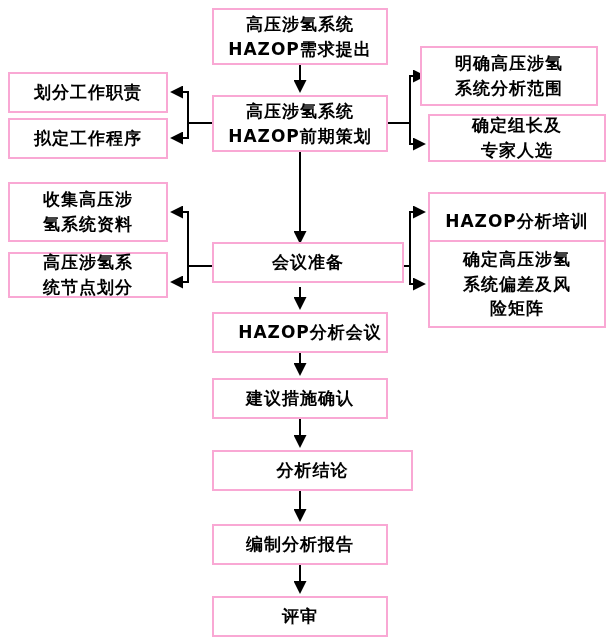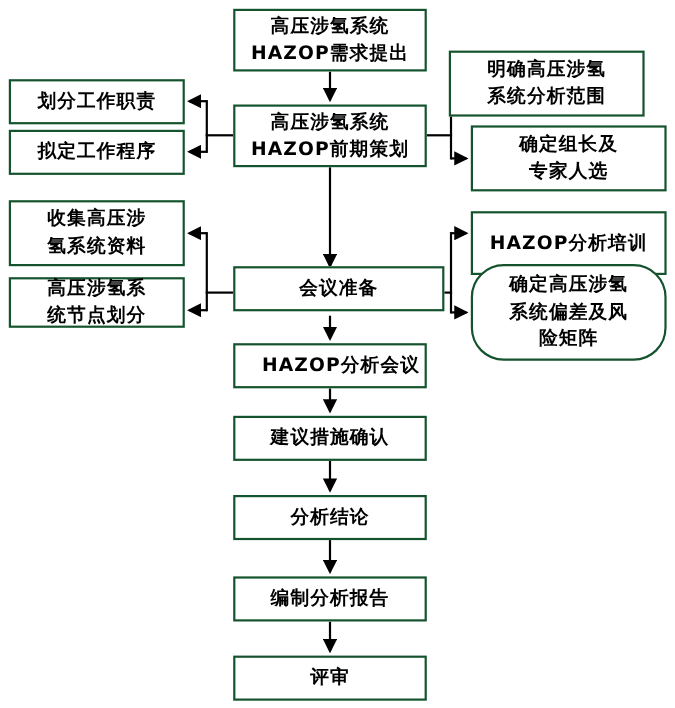--- a/index.html
+++ b/index.html
@@ -18,21 +18,21 @@
   .connectors {
     position: absolute;
     left: 0;
     top: 0;
     width: 614px;
     height: 644px;
   }
   .box {
     position: absolute;
     box-sizing: border-box;
-    border: 2px solid #14532d;
+    border: 2px solid #f9a8d4;
     background: #ffffff;
     color: #000000;
     display: flex;
     align-items: center;
     justify-content: center;
     text-align: center;
     font-weight: bold;
     font-size: 17px;
     line-height: 1.45;
     letter-spacing: 1px;
@@ -80,33 +80,33 @@
     <line x1="410" y1="284" x2="424" y2="284" stroke="#000" stroke-width="2" marker-end="url(#arrow)"></line>
   </svg>
 
   <div class="box" style="left:212px; top:8px;   width:176px; height:57px;">高压涉氢系统
 HAZOP需求提出</div>
   <div class="box" style="left:212px; top:95px;  width:176px; height:57px;">高压涉氢系统
 HAZOP前期策划</div>
   <div class="box" style="left:212px; top:242px; width:192px; height:41px;">会议准备</div>
   <div class="box" style="left:212px; top:312px; width:176px; height:41px;padding-left:20px;">HAZOP分析会议</div>
   <div class="box" style="left:212px; top:378px; width:176px; height:41px;text-align:center;">建议措施确认</div>
-  <div class="box" style="left:212px; top:450px; width:176px; height:41px;">分析结论</div>
+  <div class="box" style="left:212px; top:450px; width:201px; height:41px;">分析结论</div>
   <div class="box" style="left:212px; top:524px; width:176px; height:41px;">编制分析报告</div>
   <div class="box" style="left:212px; top:596px; width:176px; height:41px;">评审</div>
 
   <div class="box" style="left:8px; top:118px; width:160px; height:41px;">拟定工作程序</div>
   <div class="box" style="left:8px; top:72px;  width:160px; height:41px;">划分工作职责</div>
   <div class="box" style="left:8px; top:182px; width:160px; height:60px;">收集高压涉
 氢系统资料</div>
   <div class="box" style="left:8px; top:252px; width:160px; height:46px;">高压涉氢系
 统节点划分</div>
 
-  <div class="box" style="left:408px; top:46px;  width:178px; height:60px;">明确高压涉氢
+  <div class="box" style="left:420px; top:46px;  width:178px; height:60px;">明确高压涉氢
 系统分析范围</div>
-  <div class="box" style="left:428px; top:114px; width:178px; height:60px;">确定组长及
+  <div class="box" style="left:428px; top:114px; width:178px; height:48px;">确定组长及
 专家人选</div>
   <div class="box" style="left:428px; top:192px; width:178px; height:58px;">HAZOP分析培训</div>
-  <div class="box" style="left:428px; top:240px; width:178px; height:88px;border-radius:30px;">确定高压涉氢
+  <div class="box" style="left:428px; top:240px; width:178px; height:88px;">确定高压涉氢
 系统偏差及风
 险矩阵</div>
 
 </div>
 
 </body></html>

